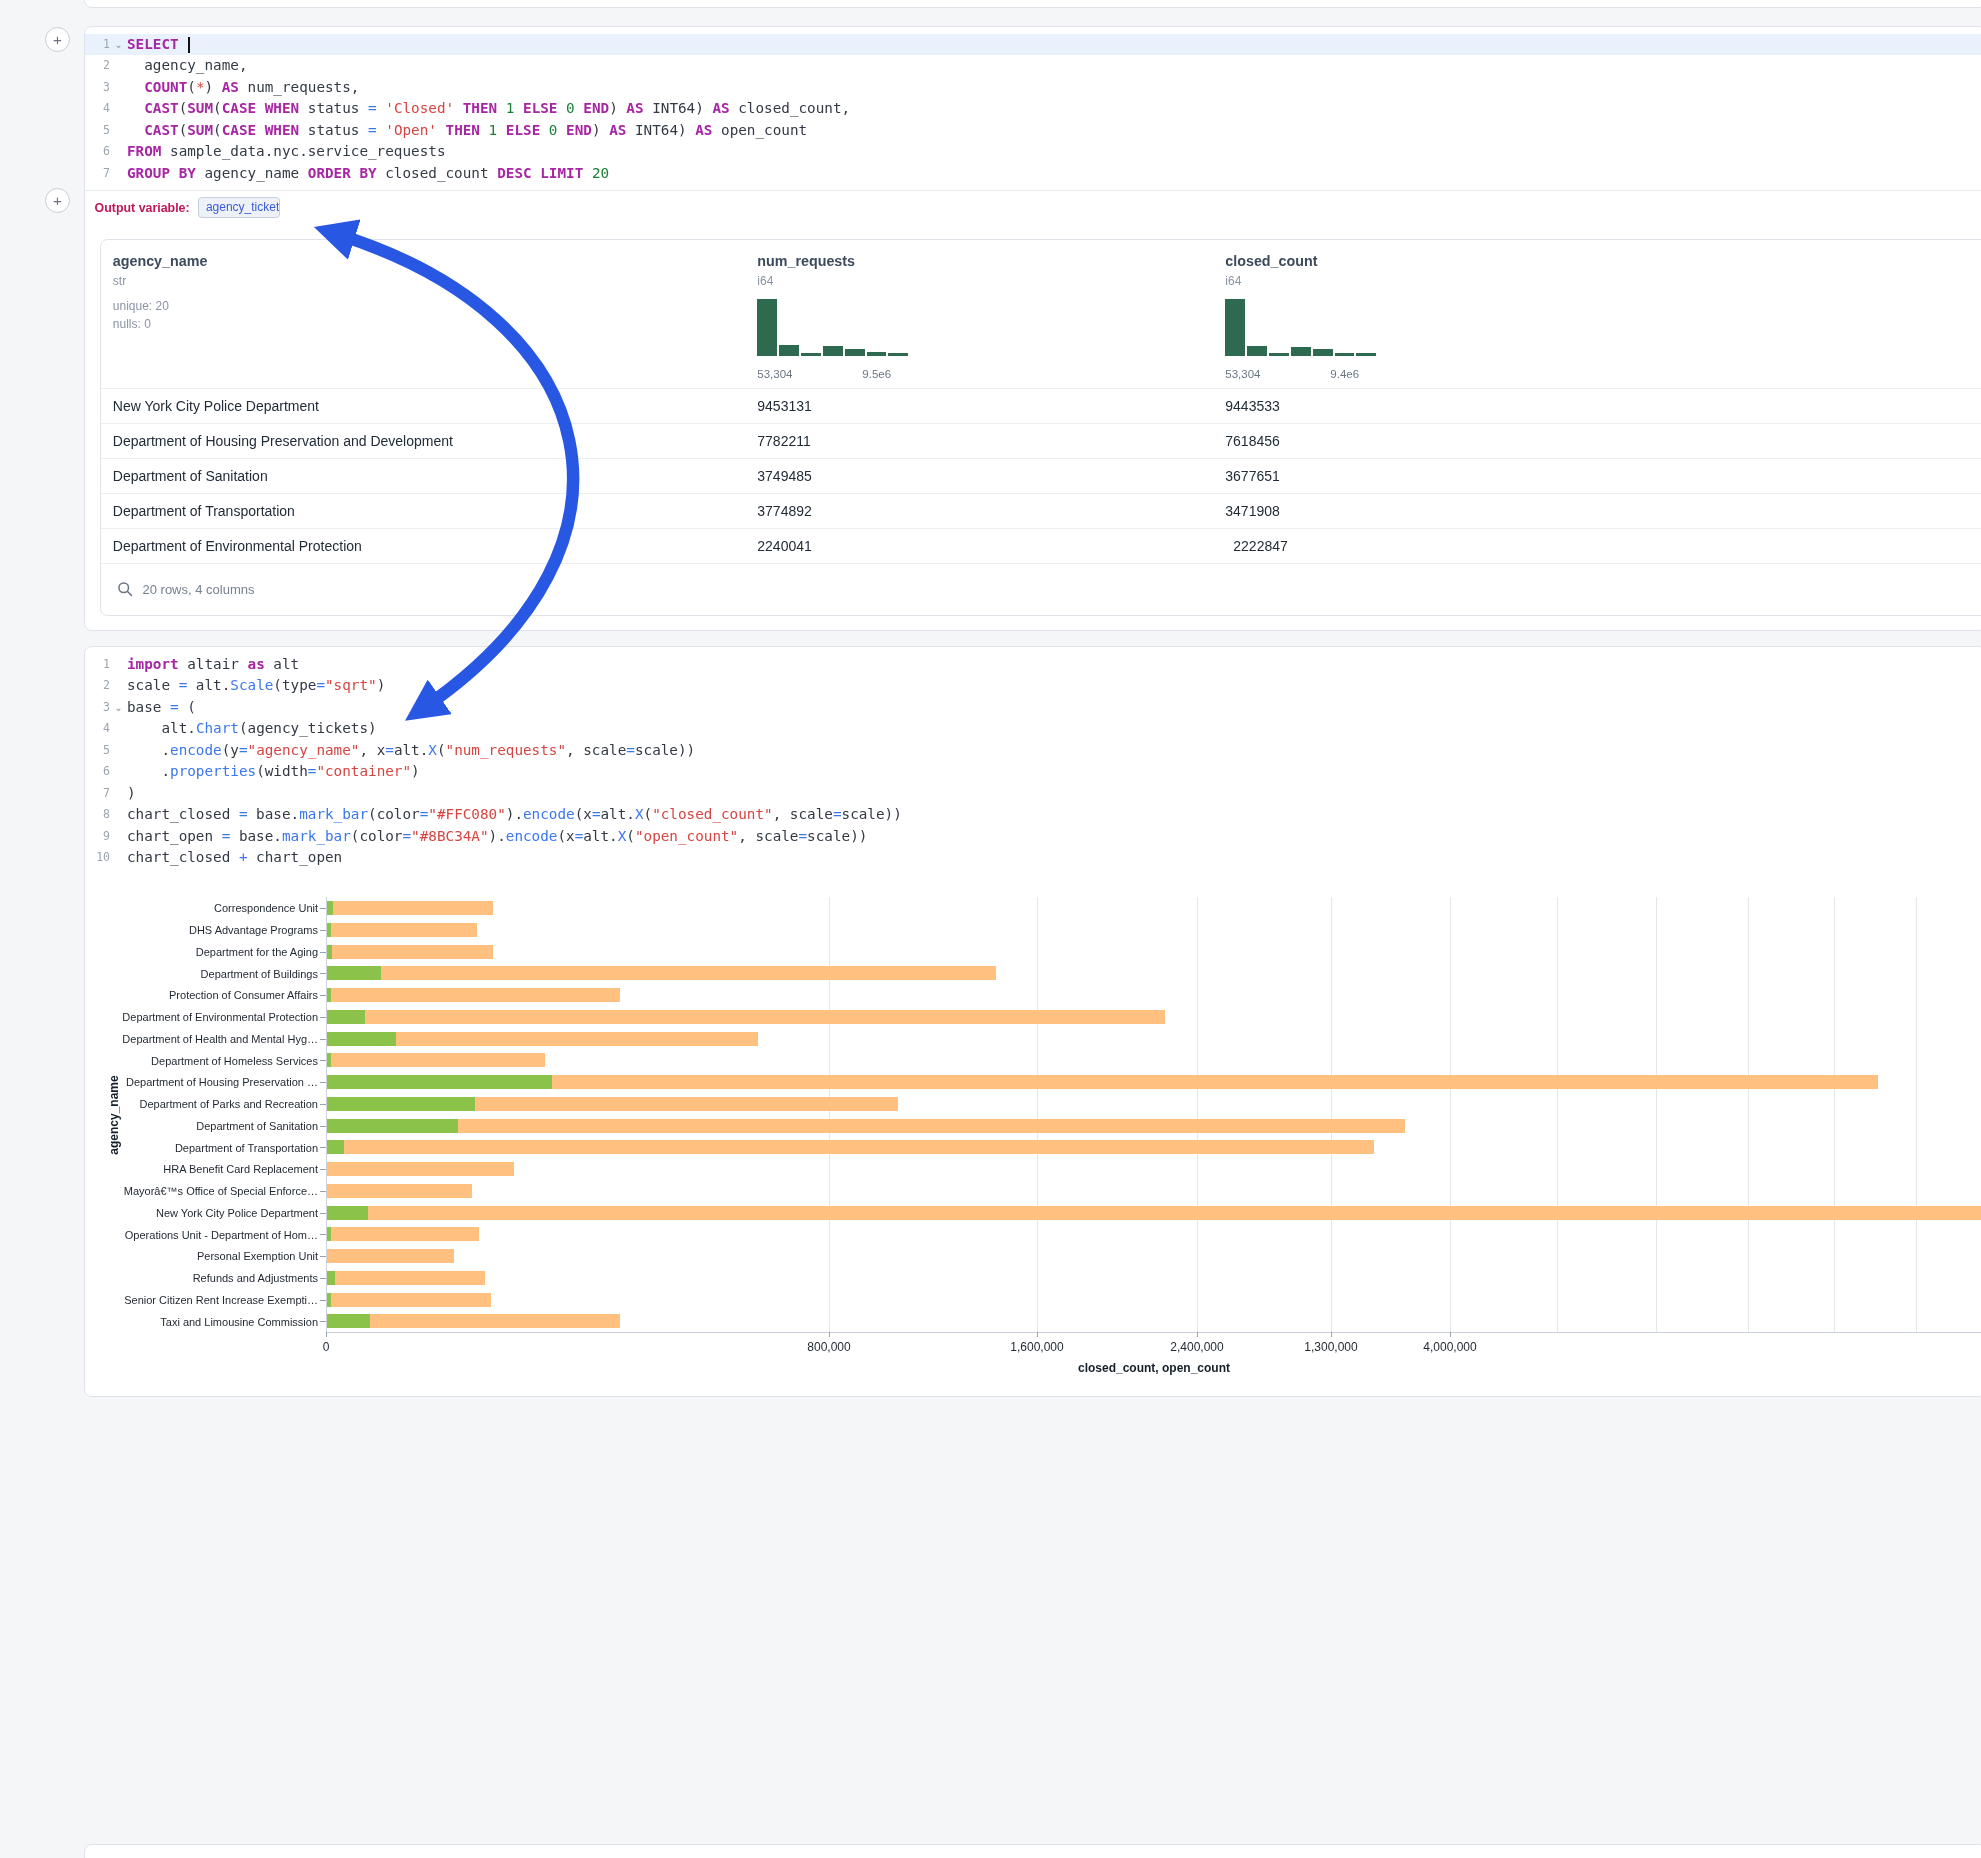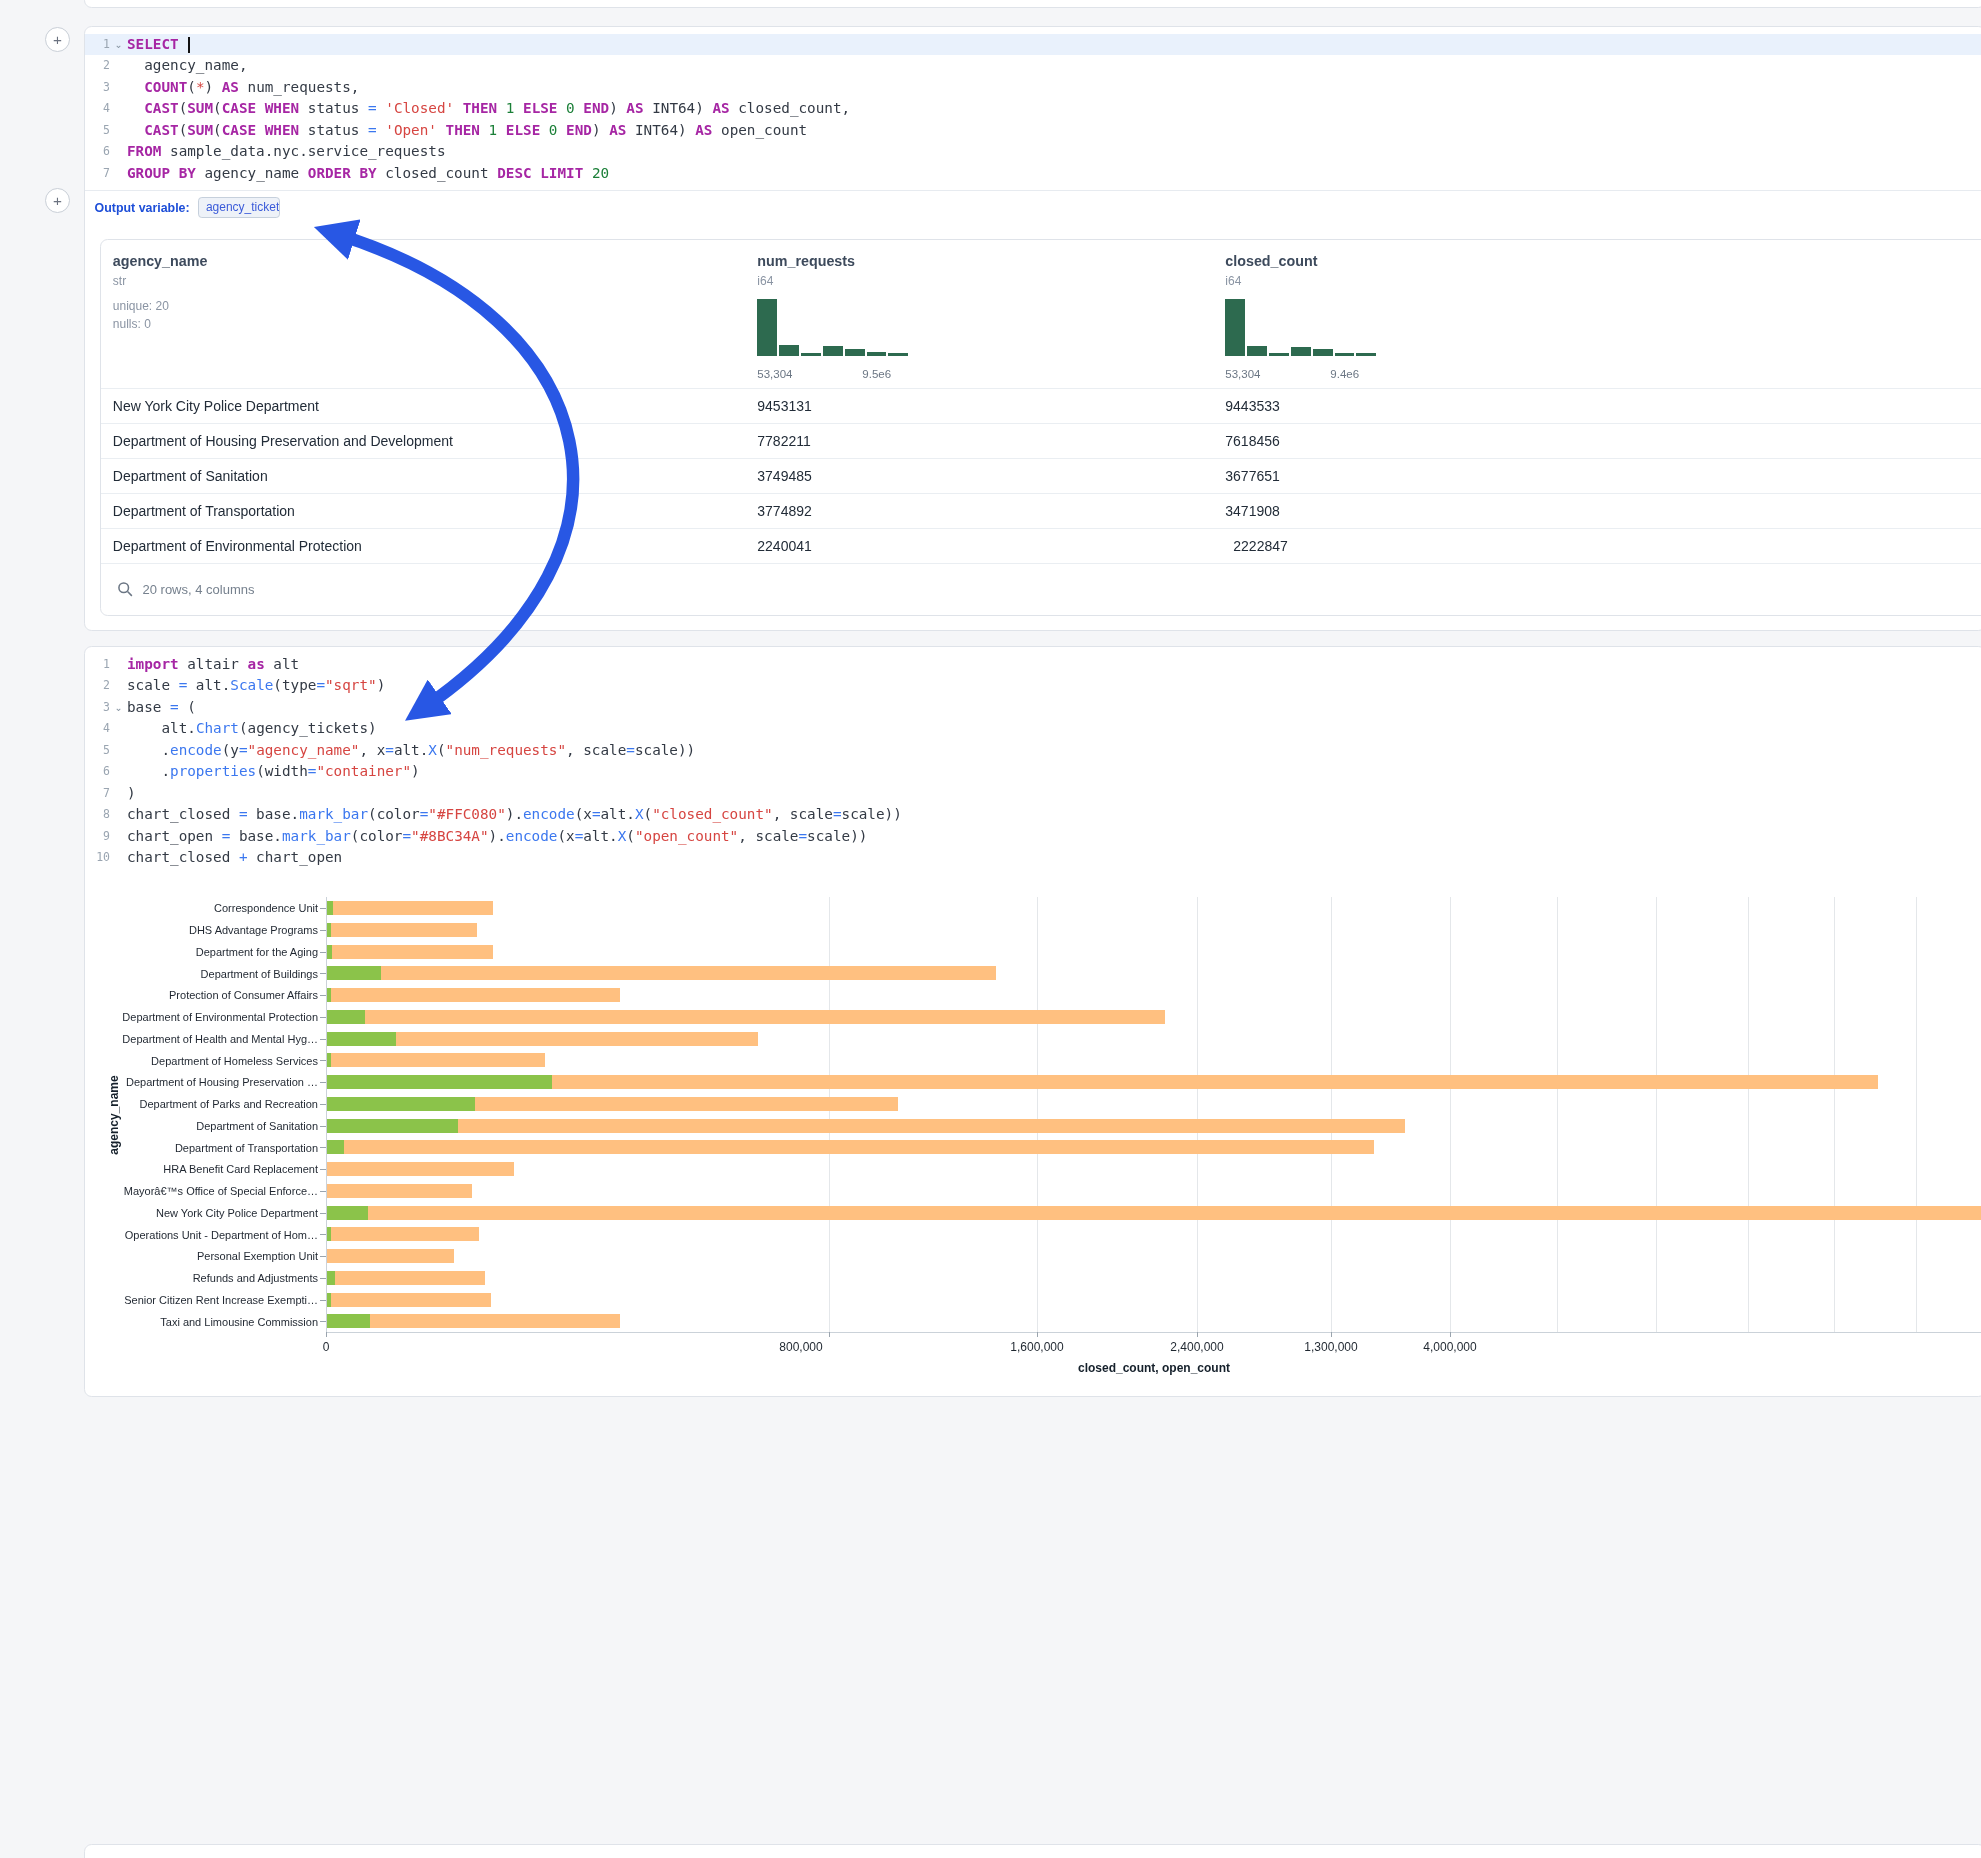--- a/index.html
+++ b/index.html
@@ -21,21 +21,21 @@
   .tok-red { color:#d64541; }
   .tok-op { color:#3b77ef; }
   .tok-fn { color:#3b77ef; }
   .cursor { display:inline-block; width:1.9px; height:16.3px; background:#111; vertical-align:middle; margin-left:1px; }
 
   .editor { position:absolute; left:0; right:0; top:0; padding:6.7px 0 5.7px 0; border-bottom:1px solid #e7ebf0; }
 
   .plus-btn { position:absolute; width:25px; height:25px; border-radius:50%; background:#fff; border:1px solid #c9cfd7; color:#6b7280; font-size:15.3px; line-height:23px; text-align:center; z-index:5; }
 
   .outvar-row { position:absolute; display:flex; align-items:center; gap:8.6px; }
-  .outvar-label { font-size:12.4px; font-weight:bold; color:#1d4ed8; }
+  .outvar-label { font-size:12.4px; font-weight:bold; color:#be185d; }
   .outvar-chip { font-size:12px; color:#3b5bd9; background:#eef2f8; border:1px solid #c6d0dc; border-radius:3.8px; padding:1.9px 6.7px; max-width:82px; overflow:hidden; white-space:nowrap; height:21px; }
 
   
   .tbl { position:absolute; overflow:hidden; }
   .tbl-header { position:relative; height:148px; }
   .col-name { position:absolute; top:13.4px; font-size:14.3px; font-weight:bold; color:#3d4a5c; }
   .col-type { position:absolute; top:34px; font-size:12px; color:#8a94a3; }
   .col-stat { position:absolute; font-size:12px; color:#8a94a3; }
   .hist { position:absolute; top:59px; width:151px; height:57px; display:flex; align-items:flex-end; gap:1.9px; }
   .hist div { flex:1; background:#2d6a4f; }
@@ -251,21 +251,21 @@
       <div class="ytick" style="left: 235px; top: 416px;"></div>
       <div class="bar" style="left: 242px; top: 409px; width: 164px; background: rgb(255, 192, 128);"></div>
       <div class="bar" style="left: 242px; top: 409px; width: 4.4px; background: rgb(139, 195, 74);"></div>
       <div class="ylab" style="right: 1664px; top: 427px; height: 22px; line-height: 22px;">Taxi and Limousine Commission</div>
       <div class="ytick" style="left: 235px; top: 437px;"></div>
       <div class="bar" style="left: 242px; top: 430px; width: 293px; background: rgb(255, 192, 128);"></div>
       <div class="bar" style="left: 242px; top: 430px; width: 43px; background: rgb(139, 195, 74);"></div>
       <div class="xtick" style="left: 241px; top: 448px;"></div>
       <div class="xlab" style="left: 241px; top: 456px;">0</div>
       <div class="xtick" style="left: 744px; top: 448px;"></div>
-      <div class="xlab" style="left: 716px; top: 456px;">800,000</div>
+      <div class="xlab" style="left: 744px; top: 456px;">800,000</div>
       <div class="xtick" style="left: 952px; top: 448px;"></div>
       <div class="xlab" style="left: 952px; top: 456px;">1,600,000</div>
       <div class="xtick" style="left: 1112px; top: 448px;"></div>
       <div class="xlab" style="left: 1112px; top: 456px;">2,400,000</div>
       <div class="xtick" style="left: 1246px; top: 448px;"></div>
       <div class="xlab" style="left: 1246px; top: 456px;">1,300,000</div>
       <div class="xtick" style="left: 1365px; top: 448px;"></div>
       <div class="xlab" style="left: 1365px; top: 456px;">4,000,000</div>
       <div class="axis-title" style="left: 1069px; top: 477px; transform: translateX(-50%);">closed_count, open_count</div>
       <div class="axis-title" style="left: 29px; top: 231px; transform: translate(-50%, -50%) rotate(-90deg);">agency_name</div>

